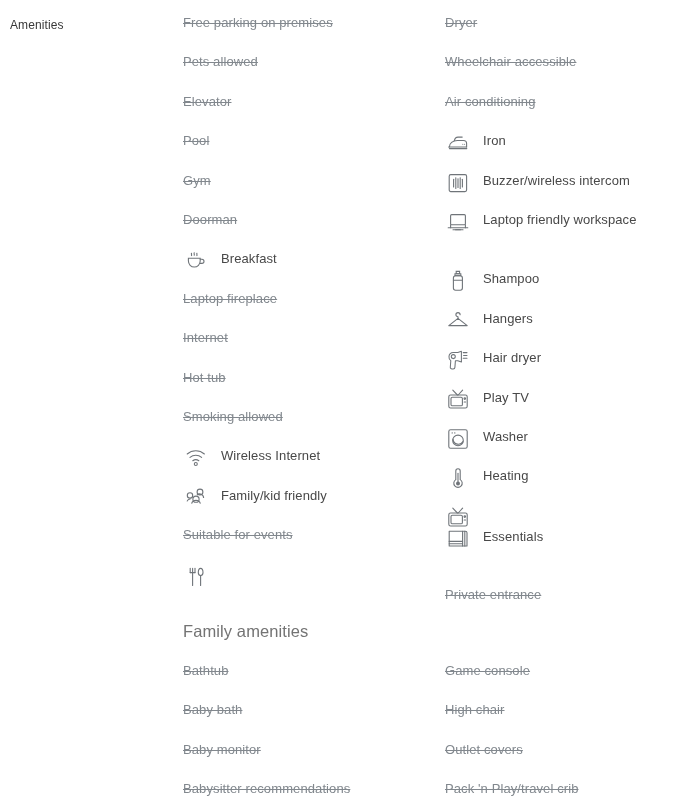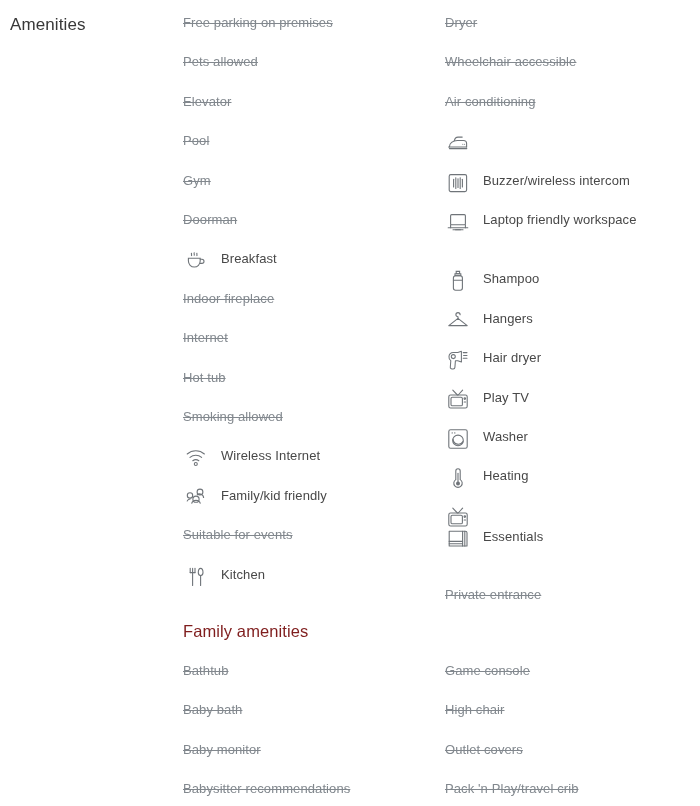--- a/index.html
+++ b/index.html
@@ -19,21 +19,21 @@
     height: 806px;
     overflow: hidden;
     background: #fff;
   }
 
   
   .section-label {
     position: absolute;
     left: 10px;
     top: 14px;
-    font-size: 17px;
+    font-size: 12px;
     line-height: 22px;
     color: #383838;
     letter-spacing: 0.1px;
   }
 
   
   .col {
     position: absolute;
     top: 0;
   }
@@ -87,21 +87,21 @@
     padding-left: 0;
     text-indent: 38px;
   }
 
   
   .subheading {
     position: absolute;
     left: 183px;
     font-size: 16.5px;
     line-height: 23px;
-    color: #7f1d1d;
+    color: #737373;
     letter-spacing: 0.1px;
   }
 </style>
 </head>
 <body>
 
 <div class="page">
 
   <div class="section-label">Amenities</div>
 
@@ -130,21 +130,21 @@
       <path d="M7.5 4.2 C7.0 5.2 8.0 5.6 7.5 6.6"></path>
       <path d="M10.2 3.8 C9.7 4.8 10.7 5.2 10.2 6.2"></path>
       <path d="M12.9 4.2 C12.4 5.2 13.4 5.6 12.9 6.6"></path>
       <path d="M4.4 9.2 H16.2 V12.1 a5.9 5.9 0 0 1 -5.9 5.9 h0 A5.9 5.9 0 0 1 4.4 12.1 Z"></path>
       <path d="M16.3 10.2 h1.6 a2.1 2.1 0 0 1 0 4.2 h-1.6"></path>
     </svg>
         </span>
         <span class="label">Breakfast</span>
       </div>
       <div class="amenity off" style="position: absolute; top: 275.8px; left: 0px; width: 100%;">
-        <span class="label">Indoor fireplace</span>
+        <span class="label">Laptop fireplace</span>
       </div>
       <div class="amenity off" style="position: absolute; top: 315.2px; left: 0px; width: 100%;">
         <span class="label">Internet</span>
       </div>
       <div class="amenity off" style="position: absolute; top: 354.6px; left: 0px; width: 100%;">
         <span class="label">Hot tub</span>
       </div>
       <div class="amenity off" style="position: absolute; top: 394px; left: 0px; width: 100%;">
         <span class="label">Smoking allowed</span>
       </div>
@@ -180,21 +180,20 @@
           <svg viewBox="0 0 24 24" width="26" height="24" fill="none" stroke="currentColor" stroke-width="1.1" stroke-linecap="round">
       <path d="M6.2 3.4 V7.6"></path>
       <path d="M8.6 3.4 V7.6"></path>
       <path d="M11.0 3.4 V7.6"></path>
       <path d="M6.2 7.6 h4.8"></path>
       <path d="M8.6 7.6 V20.4"></path>
       <path d="M16.6 3.4 c1.6 0 2.4 1.8 2.4 4.2 c0 2.0 -0.8 3.0 -2.4 3.0 c-1.5 0 -2.3 -1.0 -2.3 -3.0 c0 -2.4 0.8 -4.2 2.3 -4.2 Z"></path>
       <path d="M16.6 10.6 V20.4"></path>
     </svg>
         </span>
-        <span class="label">Kitchen</span>
       </div>
     </div>
   <div class="col col-2" id="col2" style="top: 12px;">
       <div class="amenity off" style="position: absolute; top: 0px; left: 0px; width: 100%;">
         <span class="label">Dryer</span>
       </div>
       <div class="amenity off" style="position: absolute; top: 39.4px; left: 0px; width: 100%;">
         <span class="label">Wheelchair accessible</span>
       </div>
       <div class="amenity off" style="position: absolute; top: 78.8px; left: 0px; width: 100%;">
@@ -204,20 +203,21 @@
         <span class="icon">
           <svg viewBox="0 0 24 24" width="26" height="24" fill="none" stroke="currentColor" stroke-width="1.1" stroke-linecap="round">
       <path d="M2.6 16.0 h18.0"></path>
       <path d="M3.4 15.9 c0 -3.6 3.2 -6.4 8.0 -6.4 h6.0 c1.9 0 3.2 1.2 3.2 3.0 v3.4"></path>
       <path d="M8.4 9.6 c0.4 -2.2 1.6 -3.5 3.6 -3.5 h4.2"></path>
       <path d="M3.4 17.6 h17.4"></path>
       <circle cx="16.8" cy="13.2" r="0.55" fill="currentColor" stroke="none"></circle>
       <circle cx="18.6" cy="13.2" r="0.55" fill="currentColor" stroke="none"></circle>
     </svg>
         </span>
+        <span class="label">Iron</span>
       </div>
       <div class="amenity has-icon" style="position: absolute; top: 157.6px; left: 0px; width: 100%;">
         <span class="icon">
           <svg viewBox="0 0 24 24" width="26" height="24" fill="none" stroke="currentColor" stroke-width="1.1" stroke-linecap="round">
       <rect x="3.2" y="3.6" width="17.4" height="17.0" rx="1.6"></rect>
       <path d="M7.6 8.2 V16.0"></path>
       <path d="M9.8 6.8 V17.4"></path>
       <path d="M12.0 7.8 V16.4"></path>
       <path d="M14.2 6.8 V17.4"></path>
       <path d="M16.4 8.2 V16.0"></path>

